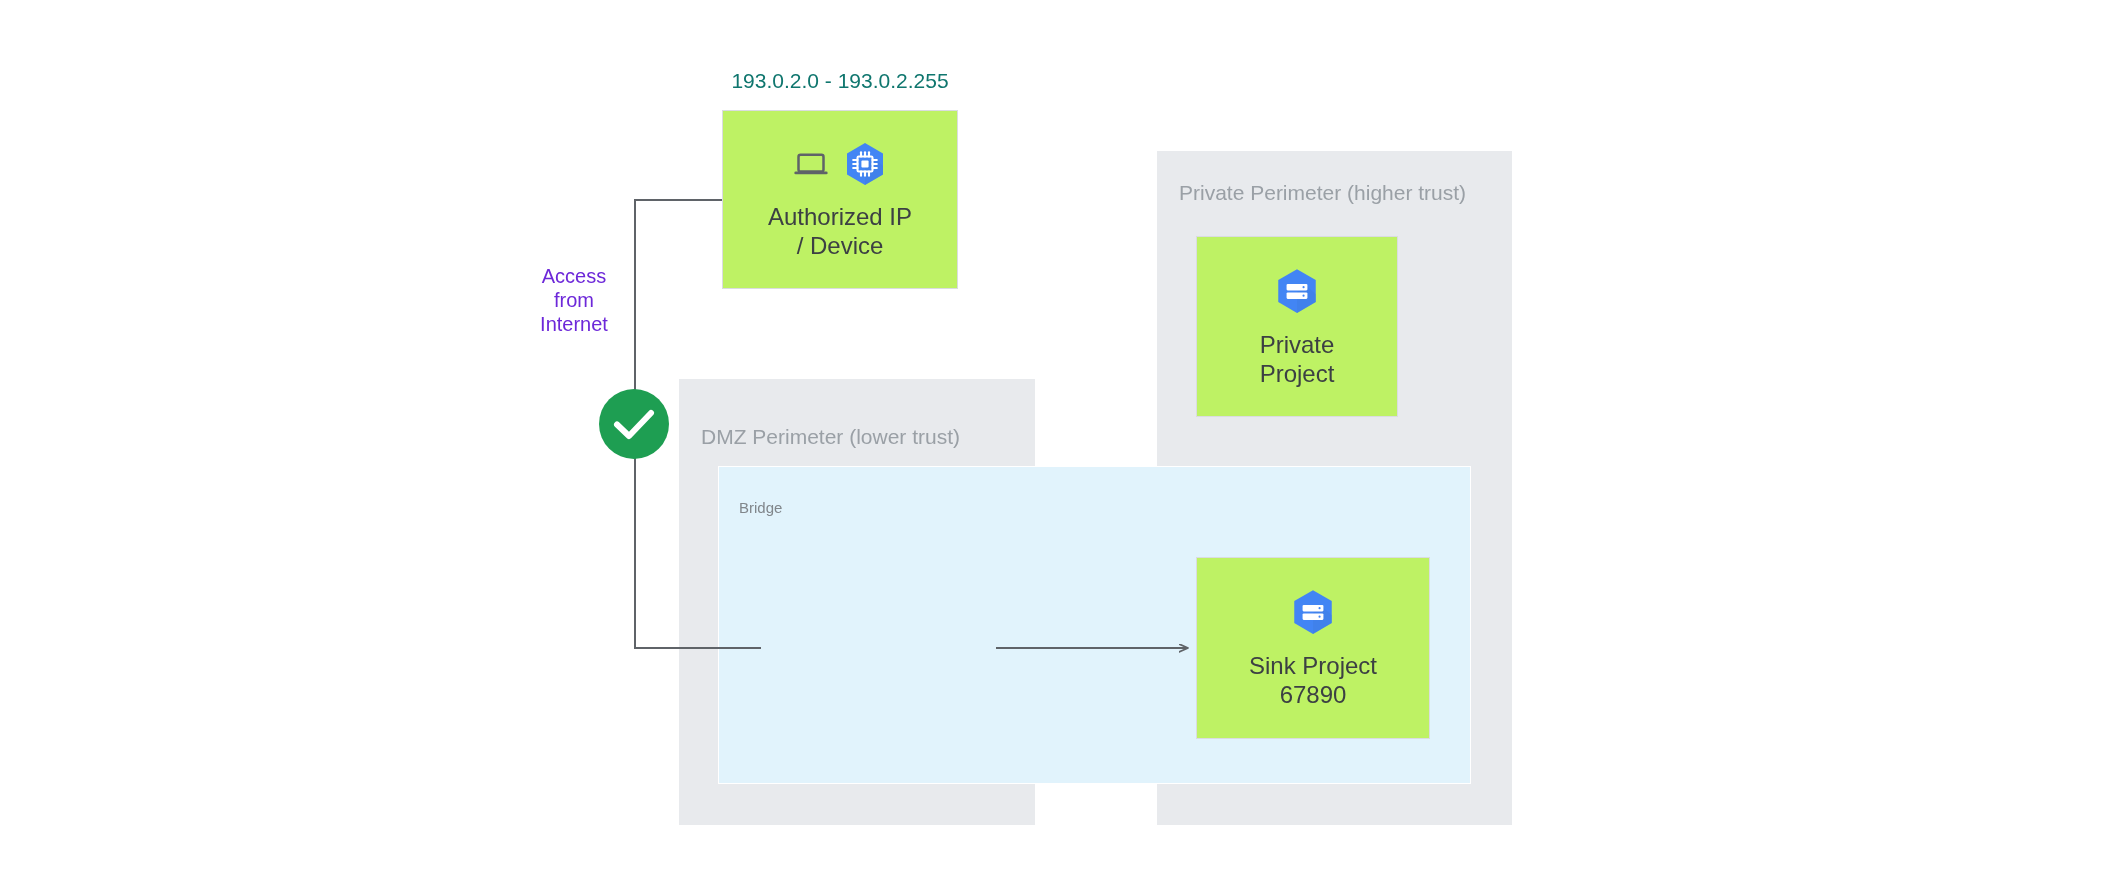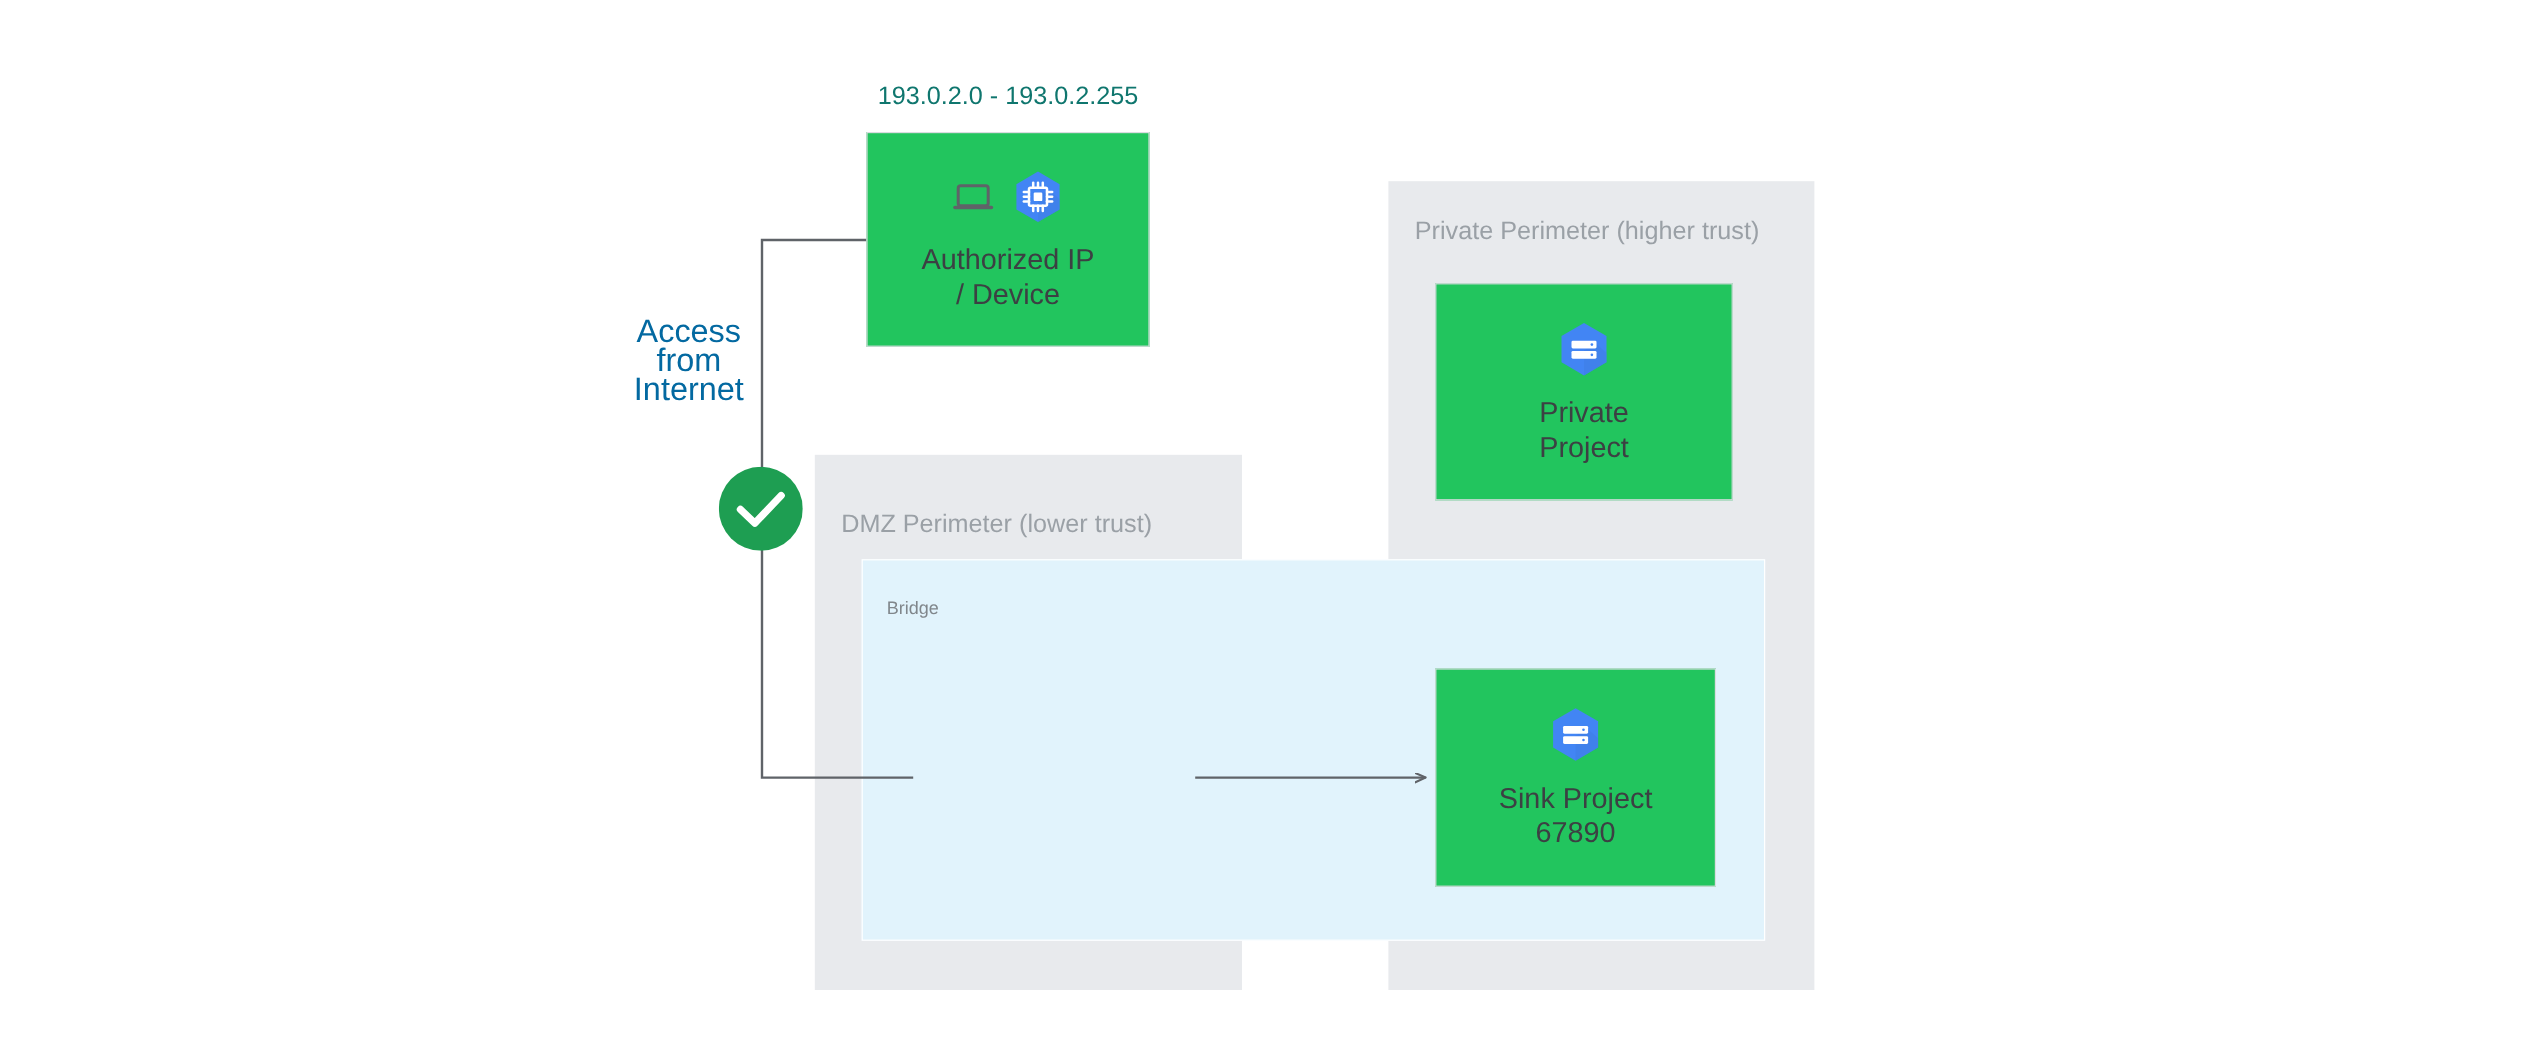--- a/index.html
+++ b/index.html
@@ -72,21 +72,21 @@
     top: 29px;
     color: #80868b;
     font-size: 15px;
     line-height: 24px;
     white-space: nowrap;
   }
 
   
   .node {
     position: absolute;
-    background: #22c55e;
+    background: #bef264;
     border: 1px solid #dadce0;
     box-sizing: border-box;
     display: flex;
     flex-direction: column;
     align-items: center;
     justify-content: center;
   }
   .node-icons {
     display: flex;
     align-items: center;
@@ -104,21 +104,21 @@
 
   #node-authorized-device {
     left: 722px;
     top: 110px;
     width: 236px;
     height: 179px;
   }
   #node-private-project {
     left: 1196px;
     top: 236px;
-    width: 248px;
+    width: 202px;
     height: 181px;
   }
   #node-source-project {
     left: 761px;
     top: 557px;
     width: 235px;
     height: 182px;
   }
   #node-sink-project {
     left: 1196px;
@@ -137,22 +137,22 @@
     pointer-events: none;
   }
 
   
   #access-label {
     position: absolute;
     left: 528px;
     top: 264px;
     width: 92px;
     text-align: center;
-    color: #0369a1;
-    font-size: 27px;
+    color: #6d28d9;
+    font-size: 20px;
     line-height: 24px;
     white-space: pre-line;
   }
 
   
   #ip-range-label {
     position: absolute;
     left: 722px;
     top: 69px;
     width: 236px;

